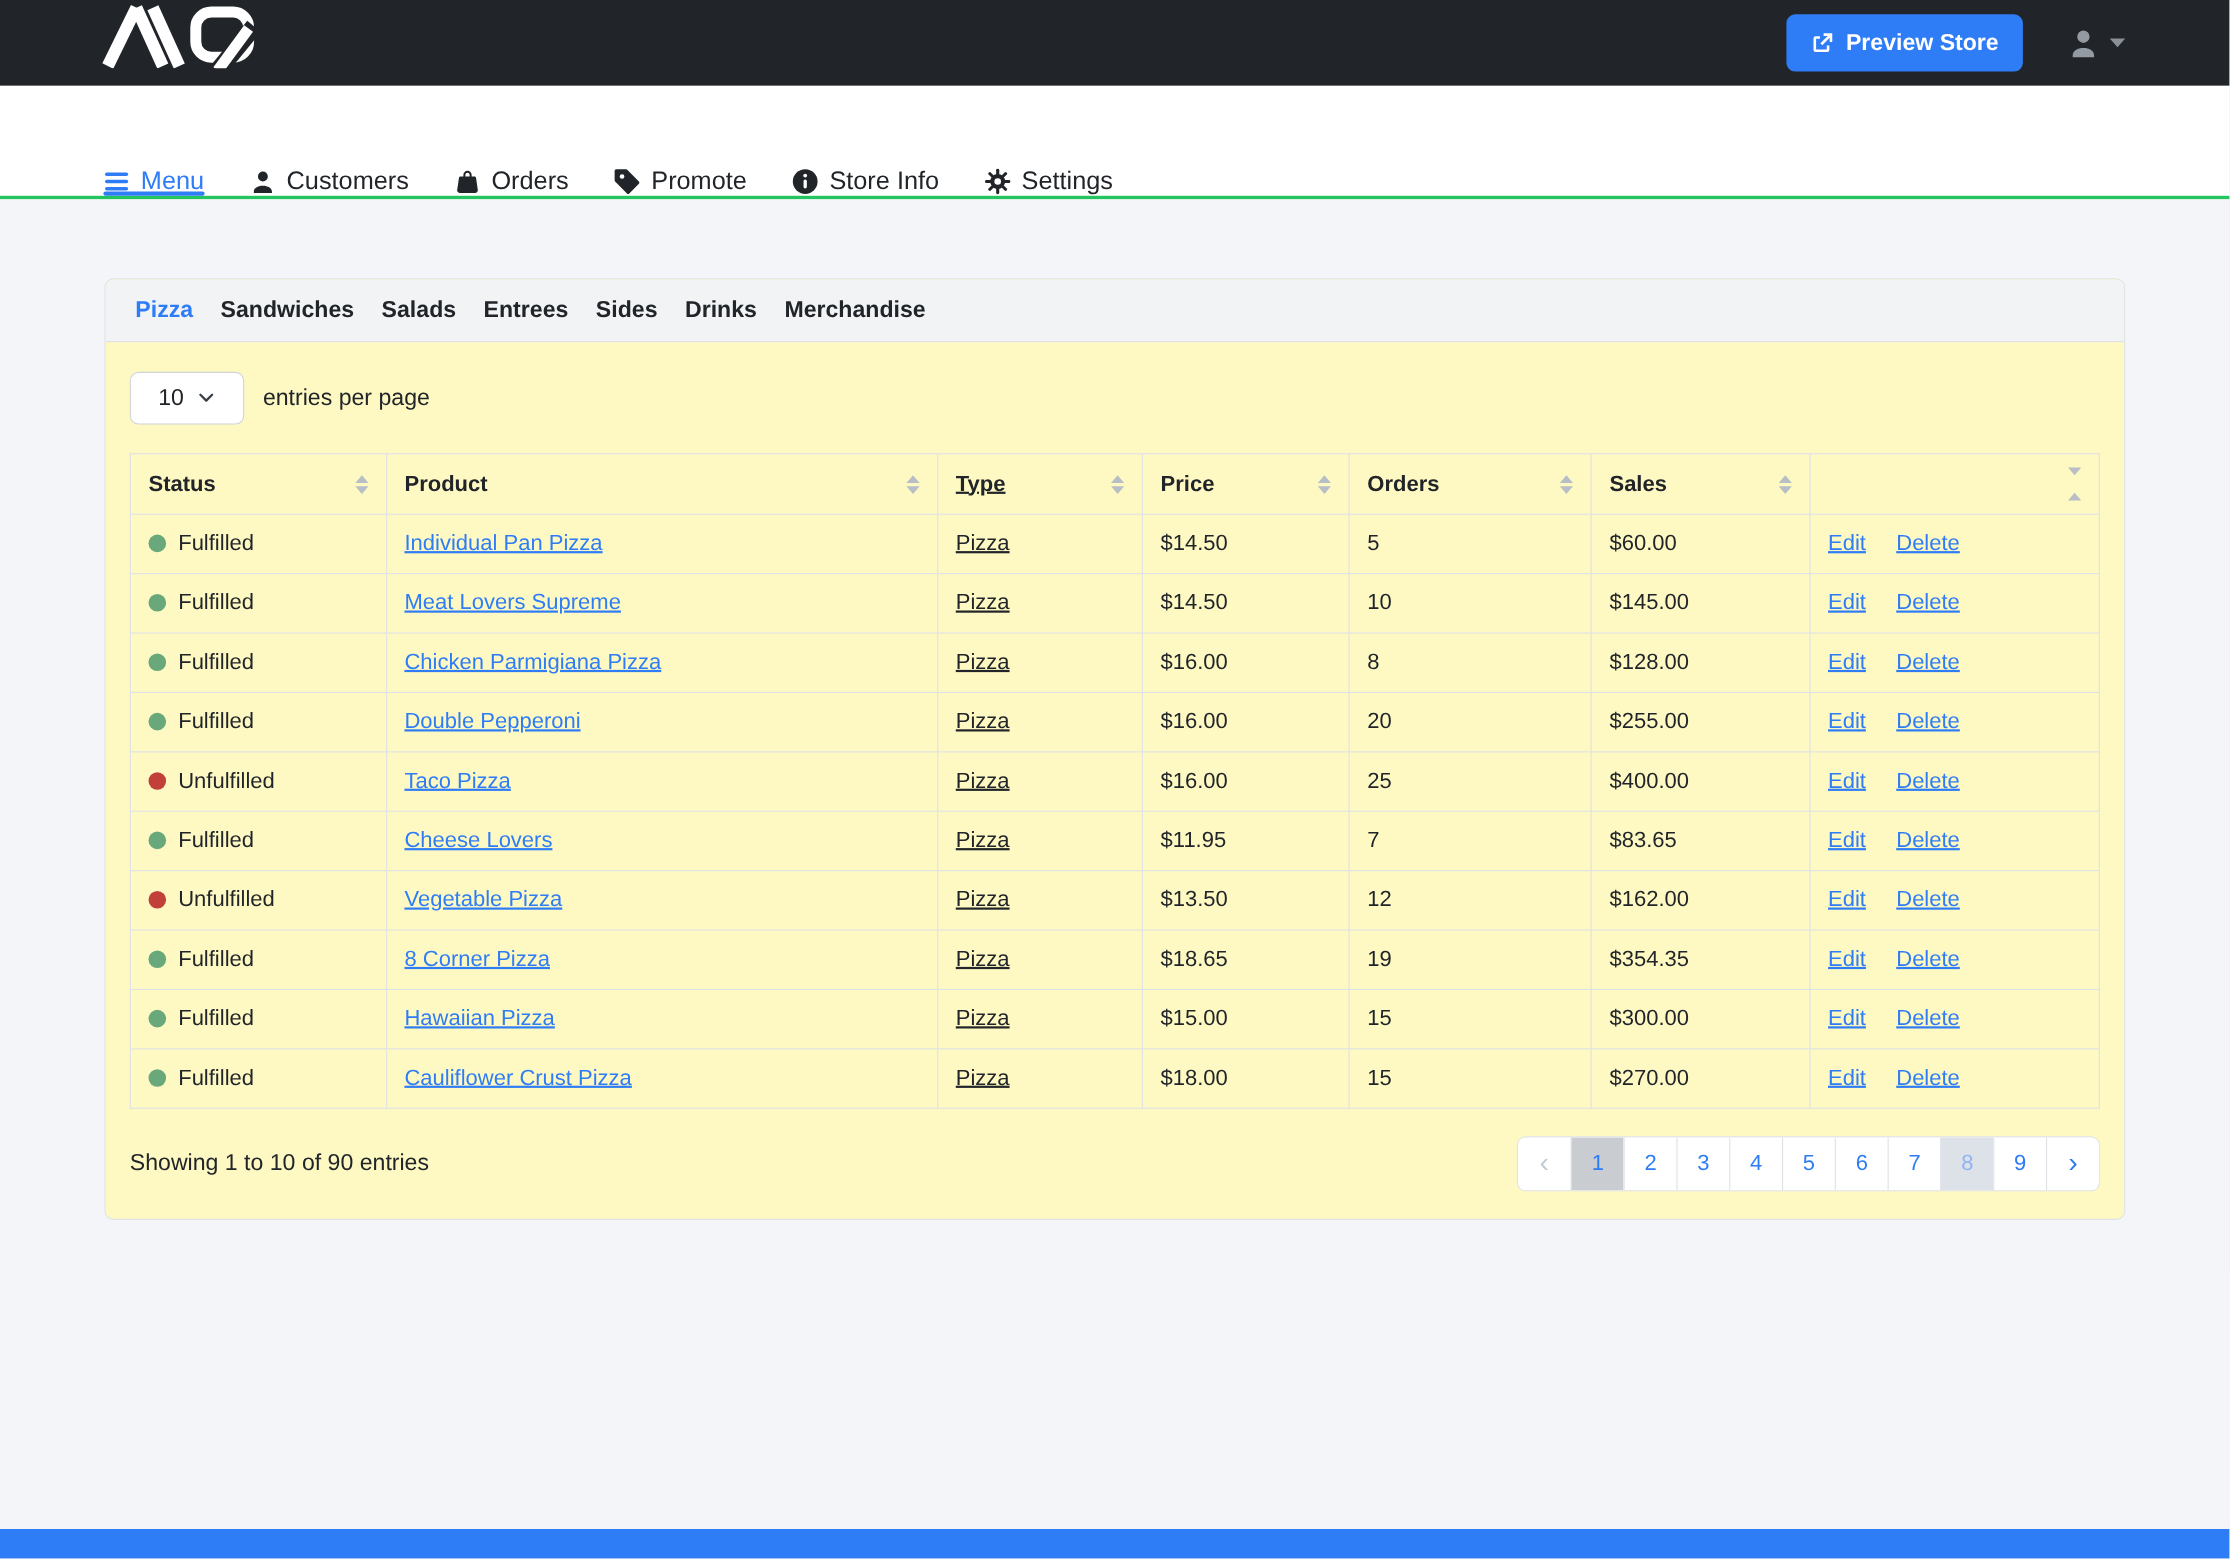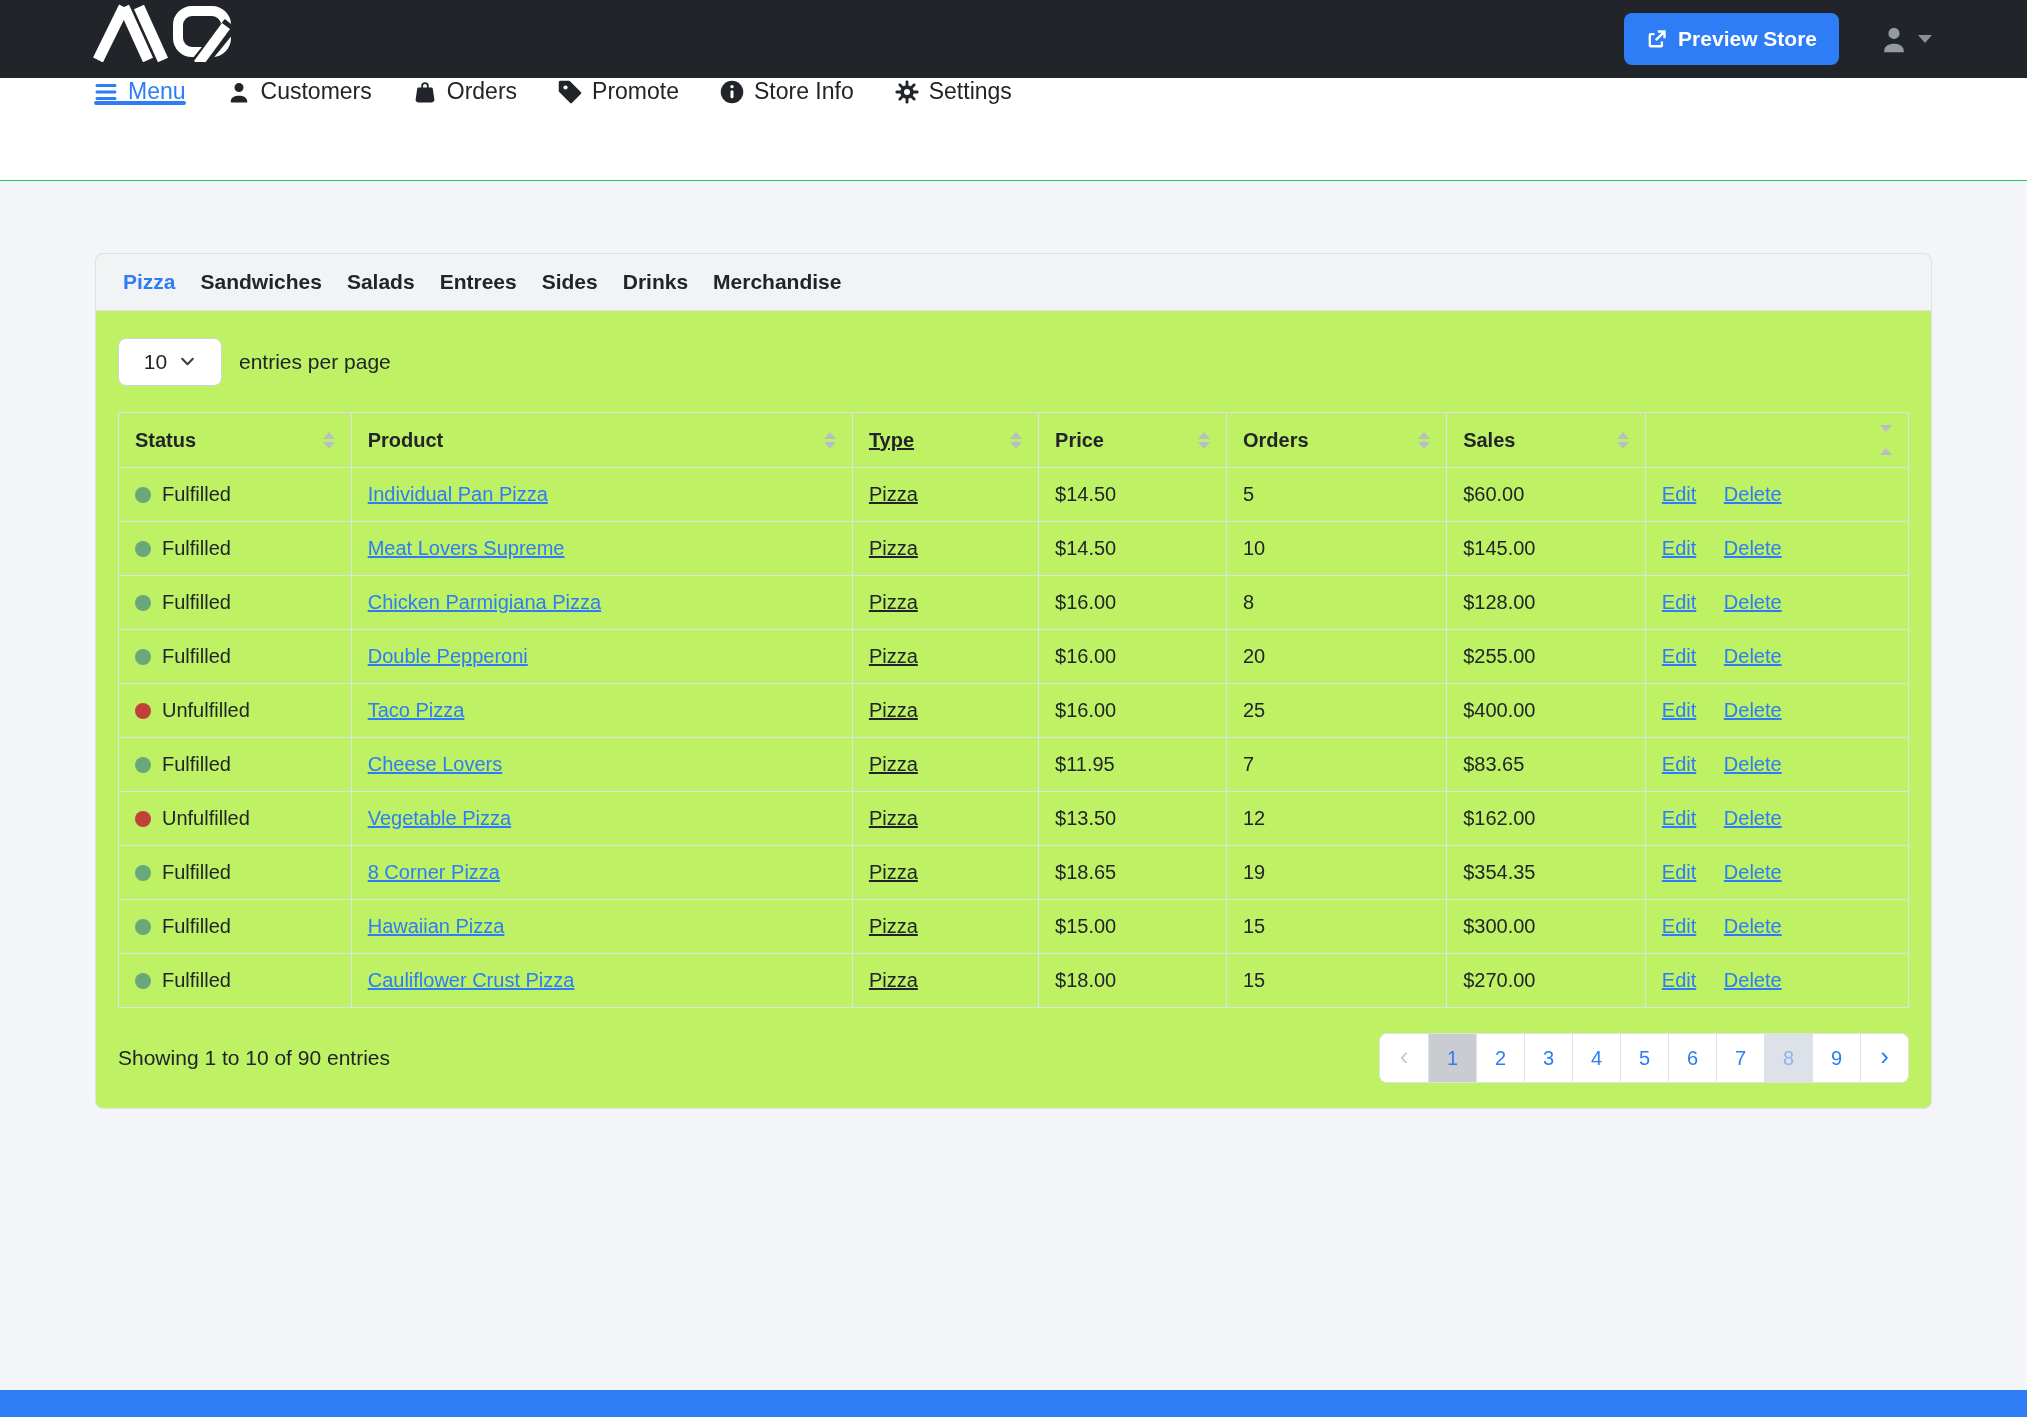--- a/index.html
+++ b/index.html
@@ -15,29 +15,29 @@
   .viewport{width:2027px;height:1417px;background:#f3f5f8;display:flex;flex-direction:column;overflow:hidden;position:relative;}
 
   
   .topbar{height:78px;background:var(--topbar-bg);display:flex;justify-content:space-between;padding:0 95px 0 90px;flex:0 0 auto;}
   .topbar-right{display:flex;align-items:center;gap:40px;}
   .btn-preview{display:flex;align-items:center;gap:11px;background:var(--accent);color:#fff;border:none;border-radius:8px;height:52px;padding:0 22px;font-size:21px;font-weight:600;font-family:inherit;cursor:pointer;}
   .user-menu{display:flex;align-items:center;gap:9px;cursor:pointer;}
   .caret{width:0;height:0;border-left:7px solid transparent;border-right:7px solid transparent;border-top:8px solid #8a9097;}
 
   
-  .navbar{height:103px;background:#fff;border-bottom:1px solid #22c55e;display:flex;align-items:flex-start;padding:0 95px 0 94px;gap:41px;flex:0 0 auto;}
+  .navbar{height:103px;background:#fff;border-bottom:3px solid #22c55e;display:flex;align-items:flex-end;padding:0 95px 0 94px;gap:41px;flex:0 0 auto;}
   .nav-item{position:relative;display:flex;align-items:center;gap:10px;font-size:23px;font-weight:500;color:var(--text);text-decoration:none;cursor:pointer;}
   .nav-item svg{flex:0 0 auto;}
   .nav-item.active{color:var(--accent);}
   .nav-item.active::after{content:"";position:absolute;left:0;right:0;bottom:0;height:4px;background:var(--accent);border-radius:2px;}
 
   
   .page{flex:1 1 auto;}
-  .card{margin:72px 95px 0;background:#bef264;border:1px solid #dfe3e7;border-radius:8px;overflow:hidden;}
+  .card{margin:72px 95px 0;background:#fef9c3;border:1px solid #dfe3e7;border-radius:8px;overflow:hidden;}
   .card-tabs{background:#f1f3f4;border-bottom:1px solid var(--border);height:57px;display:flex;align-items:center;gap:25px;padding:0 27px;}
   .tab{font-size:21px;font-weight:700;color:var(--text);text-decoration:none;cursor:pointer;}
   .tab.active{color:var(--accent);}
 
   
   .controls{height:101px;display:flex;align-items:center;justify-content:space-between;padding:0 22px;}
   .controls-left{display:flex;align-items:center;gap:17px;}
   .select{width:104px;height:48px;border:1px solid #ced4da;border-radius:8px;display:flex;align-items:center;justify-content:center;gap:12px;font-size:21px;cursor:pointer;background:#fff;}
   .entries-label{font-size:21px;}
   .search{width:284px;height:48px;border:1px solid #ced4da;border-radius:8px;padding:0 18px;font-size:21px;font-family:inherit;color:var(--text);outline:none;background:#fff;}

